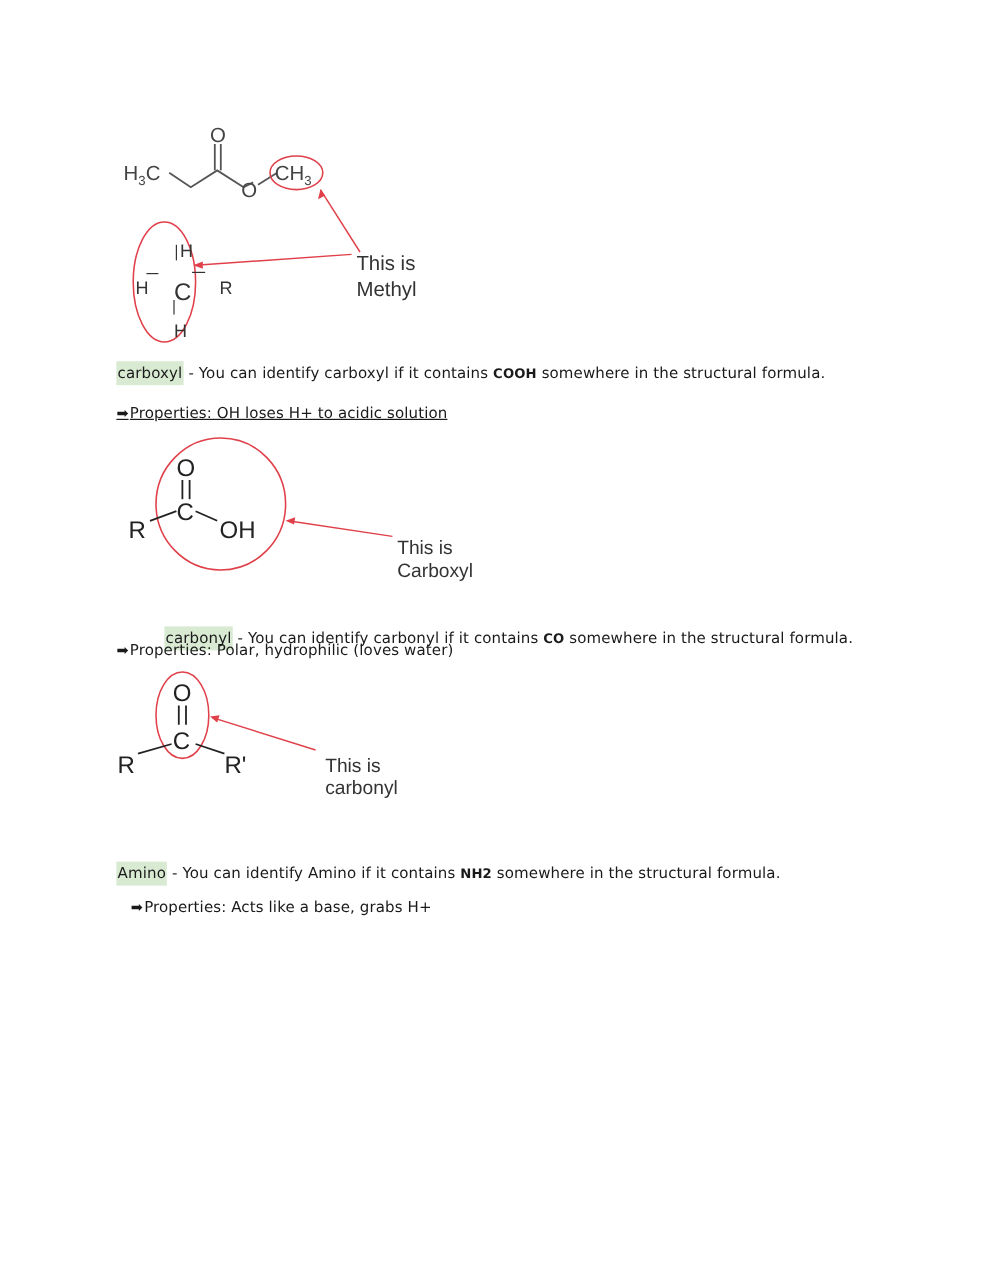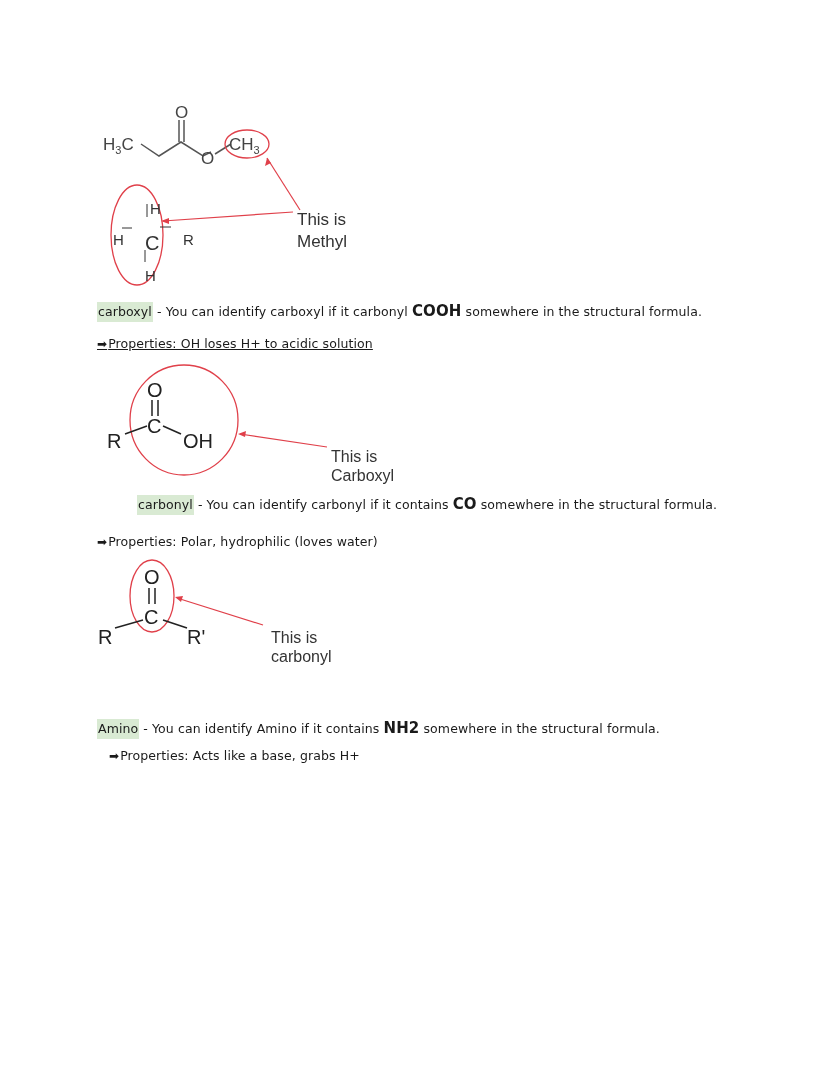--- a/index.html
+++ b/index.html
@@ -1,21 +1,21 @@
 <!DOCTYPE html>
 <html><head>
 <meta charset="utf-8">
 <style>
   html, body { margin:0; padding:0; background:#ffffff; }
   body { width:828px; height:1071px; position:relative; overflow:hidden; font-family:"DejaVu Sans", sans-serif; color:#111; }
   .abs { position:absolute; }
   svg text { font-family:"Liberation Sans", sans-serif; }
   .line { position:absolute; left:97px; font-family:"DejaVu Sans", sans-serif; font-size:12.5px; line-height:20px; white-space:nowrap; color:#1a1a1a; letter-spacing:0.1px; }
   .hl { background:#d9ead3; padding:2px 1px 3px 1px; }
-  .bold { font-weight:bold; font-size:15px; }
+  .bold { font-weight:bold; font-size:11px; }
   .arrow-glyph { font-size:12px; margin-right:1px; }
 </style>
 </head>
 <body>
 
 <svg class="abs" style="left:95px;top:100px;" width="280" height="195" viewBox="0 0 280 195">
 
   <text x="8" y="50" font-size="17" fill="#444">H<tspan font-size="11" dy="4">3</tspan><tspan dy="-4">C</tspan></text>
   <polyline points="46,44 64,56 86,42 108,56 116,52" fill="none" stroke="#555" stroke-width="1.5"></polyline>
   <line x1="84" y1="42" x2="84" y2="20" stroke="#555" stroke-width="1.5"></line>
@@ -39,21 +39,21 @@
 
   <line x1="205" y1="110" x2="172" y2="58" stroke="#e0404a" stroke-width="1.2"></line>
   <polygon points="172,58 170,66 176,63" fill="#e0404a"></polygon>
   <line x1="198" y1="112" x2="68" y2="121" stroke="#e0404a" stroke-width="1.2"></line>
   <polygon points="66,121 74,118 74,124" fill="#e0404a"></polygon>
   <text x="202" y="125" font-size="17" fill="#333">This is</text>
   <text x="202" y="147" font-size="17" fill="#333">Methyl</text>
 </svg>
 
 <div class="line" style="top:301px;">
-  <span class="hl">carboxyl</span><span> - You can identify carboxyl if it carbonyl </span><span class="bold">COOH</span><span> somewhere in the structural formula.</span>
+  <span class="hl">carboxyl</span><span> - You can identify carboxyl if it contains </span><span class="bold">COOH</span><span> somewhere in the structural formula.</span>
 </div>
 <div class="line" style="top:334px;text-decoration:underline;">
   <span class="arrow-glyph">➡</span><span>Properties: OH loses H+ to acidic solution</span>
 </div>
 
 <svg class="abs" style="left:95px;top:360px;" width="330" height="130" viewBox="0 0 330 130">
   <ellipse cx="89" cy="60" rx="54" ry="55" fill="none" stroke="#e0404a" stroke-width="1.3"></ellipse>
   <text x="52" y="37" font-size="20" fill="#222">O</text>
   <line x1="57" y1="40" x2="57" y2="56" stroke="#222" stroke-width="1.5"></line>
   <line x1="63" y1="40" x2="63" y2="56" stroke="#222" stroke-width="1.5"></line>
@@ -61,21 +61,21 @@
   <line x1="30" y1="74" x2="52" y2="66" stroke="#222" stroke-width="1.5"></line>
   <line x1="68" y1="66" x2="86" y2="74" stroke="#222" stroke-width="1.5"></line>
   <text x="12" y="88" font-size="20" fill="#222">R</text>
   <text x="88" y="88" font-size="20" fill="#222">OH</text>
   <line x1="232" y1="87" x2="145" y2="74" stroke="#e0404a" stroke-width="1.2"></line>
   <polygon points="143,74 151,71 150,77" fill="#e0404a"></polygon>
   <text x="236" y="102" font-size="16" fill="#333">This is</text>
   <text x="236" y="121" font-size="16" fill="#333">Carboxyl</text>
 </svg>
 
-<div class="line" style="top:494px;padding-left:40px;">
+<div class="line" style="top:522px;padding-left:40px;">
   <span class="hl">carbonyl</span><span> - You can identify carbonyl if it contains </span><span class="bold">CO</span><span> somewhere in the structural formula.</span>
 </div>
 <div class="line" style="top:532px;">
   <span class="arrow-glyph">➡</span><span>Properties: Polar, hydrophilic (loves water)</span>
 </div>
 
 <svg class="abs" style="left:95px;top:558px;" width="280" height="115" viewBox="0 0 280 115">
   <ellipse cx="57" cy="38" rx="22" ry="36" fill="none" stroke="#e0404a" stroke-width="1.3"></ellipse>
   <text x="49" y="26" font-size="20" fill="#222">O</text>
   <line x1="54" y1="30" x2="54" y2="46" stroke="#222" stroke-width="1.5"></line>

